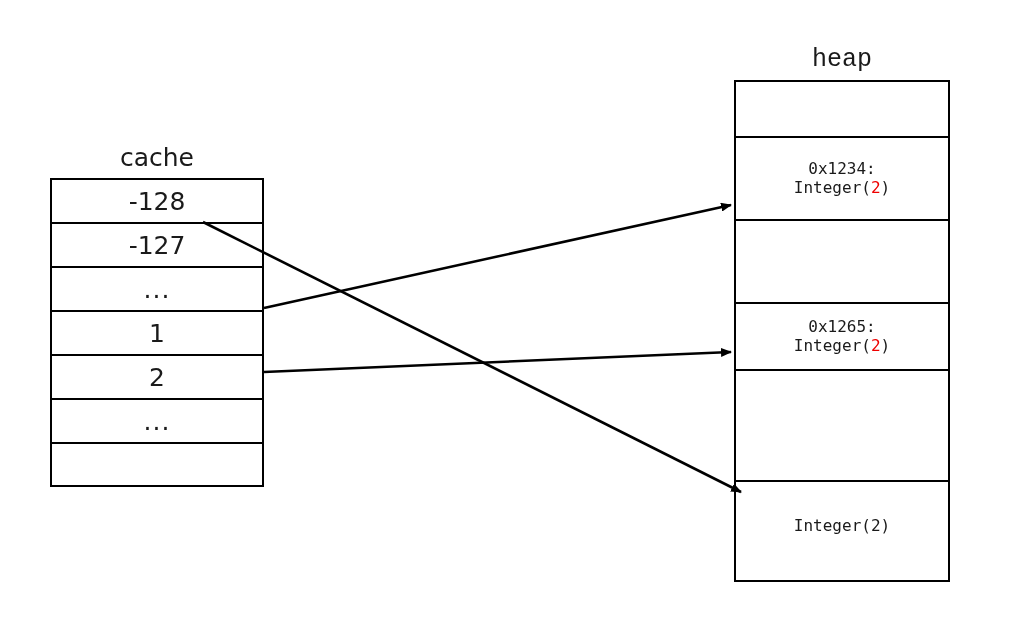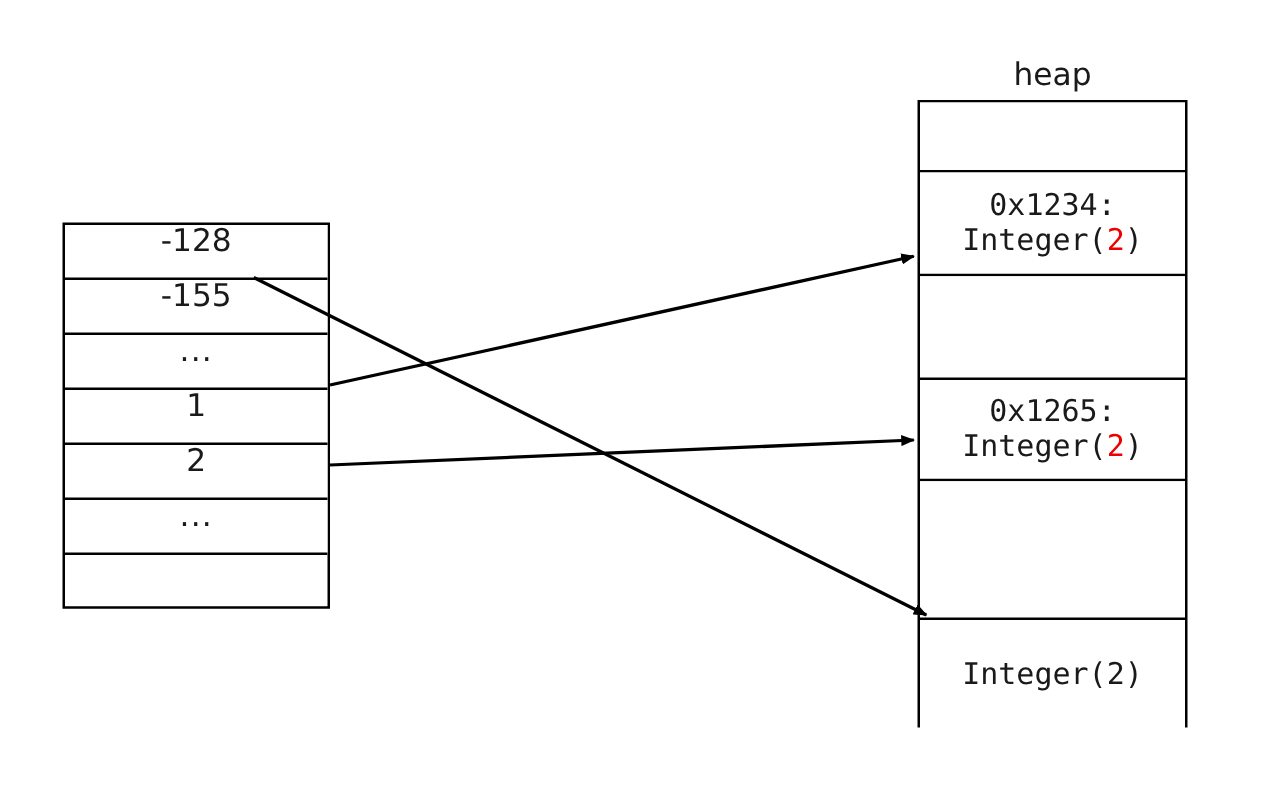--- a/index.html
+++ b/index.html
@@ -31,21 +31,21 @@
     font-family: "DejaVu Sans", sans-serif;
     font-size: 25px;
     color: #1a1a1a;
     white-space: nowrap;
     letter-spacing: 0px;
   }
   .row {
     box-sizing: border-box;
     border-bottom: 2px solid #000000;
     display: flex;
-    align-items: flex-start;
+    align-items: center;
     justify-content: center;
     background: #ffffff;
   }
   .row.last {
     border-bottom: none;
   }
 
   
   #cache-label { left: 50px; top: 143px; width: 214px; }
   #cache-table {
@@ -65,40 +65,40 @@
     font-size: 25px;
     color: #1a1a1a;
     line-height: 1;
   }
   .cache-cell-text.ellipsis {
     font-size: 25px;
     letter-spacing: 1px;
   }
 
   
-  #heap-label { left: 734px; top: 45px; width: 216px; }
+  #heap-label { left: 734px; top: 45px; width: 216px; font-family: Liberation Mono, monospace; }
   #heap-table {
     left: 734px;
     top: 80px;
     width: 216px;
     height: 502px;
   }
   .heap-row {
     box-sizing: border-box;
     border-bottom: 2px solid #000000;
     display: flex;
     flex-direction: column;
     align-items: center;
     justify-content: center;
     background: #ffffff;
   }
   .heap-row.last { border-bottom: none; }
   .heap-line {
     font-family: "DejaVu Sans Mono", monospace;
-    font-size: 24px;
+    font-size: 16px;
     color: #1a1a1a;
     line-height: 1.16;
     white-space: pre;
   }
   .hl-red { color: #ee0000; }
 
   
   #arrows {
     position: absolute;
     left: 0;
@@ -106,27 +106,28 @@
     width: 1024px;
     height: 643px;
     pointer-events: none;
   }
 </style>
 </head>
 <body>
 
 <div id="canvas">
 
+  <div class="struct-label" id="cache-label">cache</div>
 
   <div class="struct" id="cache-table">
     <div class="row">
       <span class="cache-cell-text">-128</span>
     </div>
     <div class="row">
-      <span class="cache-cell-text">-155</span>
+      <span class="cache-cell-text">-127</span>
     </div>
     <div class="row">
       <span class="cache-cell-text ellipsis">...</span>
     </div>
     <div class="row">
       <span class="cache-cell-text">1</span>
     </div>
     <div class="row">
       <span class="cache-cell-text">2</span>
     </div>
@@ -141,21 +142,21 @@
 
     <div class="heap-row" style="height:56px"></div>
 
     <div class="heap-row" style="height:83px">
       <span class="heap-line">0x1234:</span>
       <span class="heap-line"><span>Integer(</span><span class="hl-red">2</span><span>)</span></span>
     </div>
 
     <div class="heap-row" style="height:83px"></div>
 
-    <div class="heap-row" style="height:81px">
+    <div class="heap-row" style="height:67px">
       <span class="heap-line">0x1265:</span>
       <span class="heap-line"><span>Integer(</span><span class="hl-red">2</span><span>)</span></span>
     </div>
 
     <div class="heap-row" style="height:111px"></div>
 
     <div class="heap-row last" style="height:88px">
       <span class="heap-line"><span>Integer(</span><span>2</span><span>)</span></span>
     </div>
 

